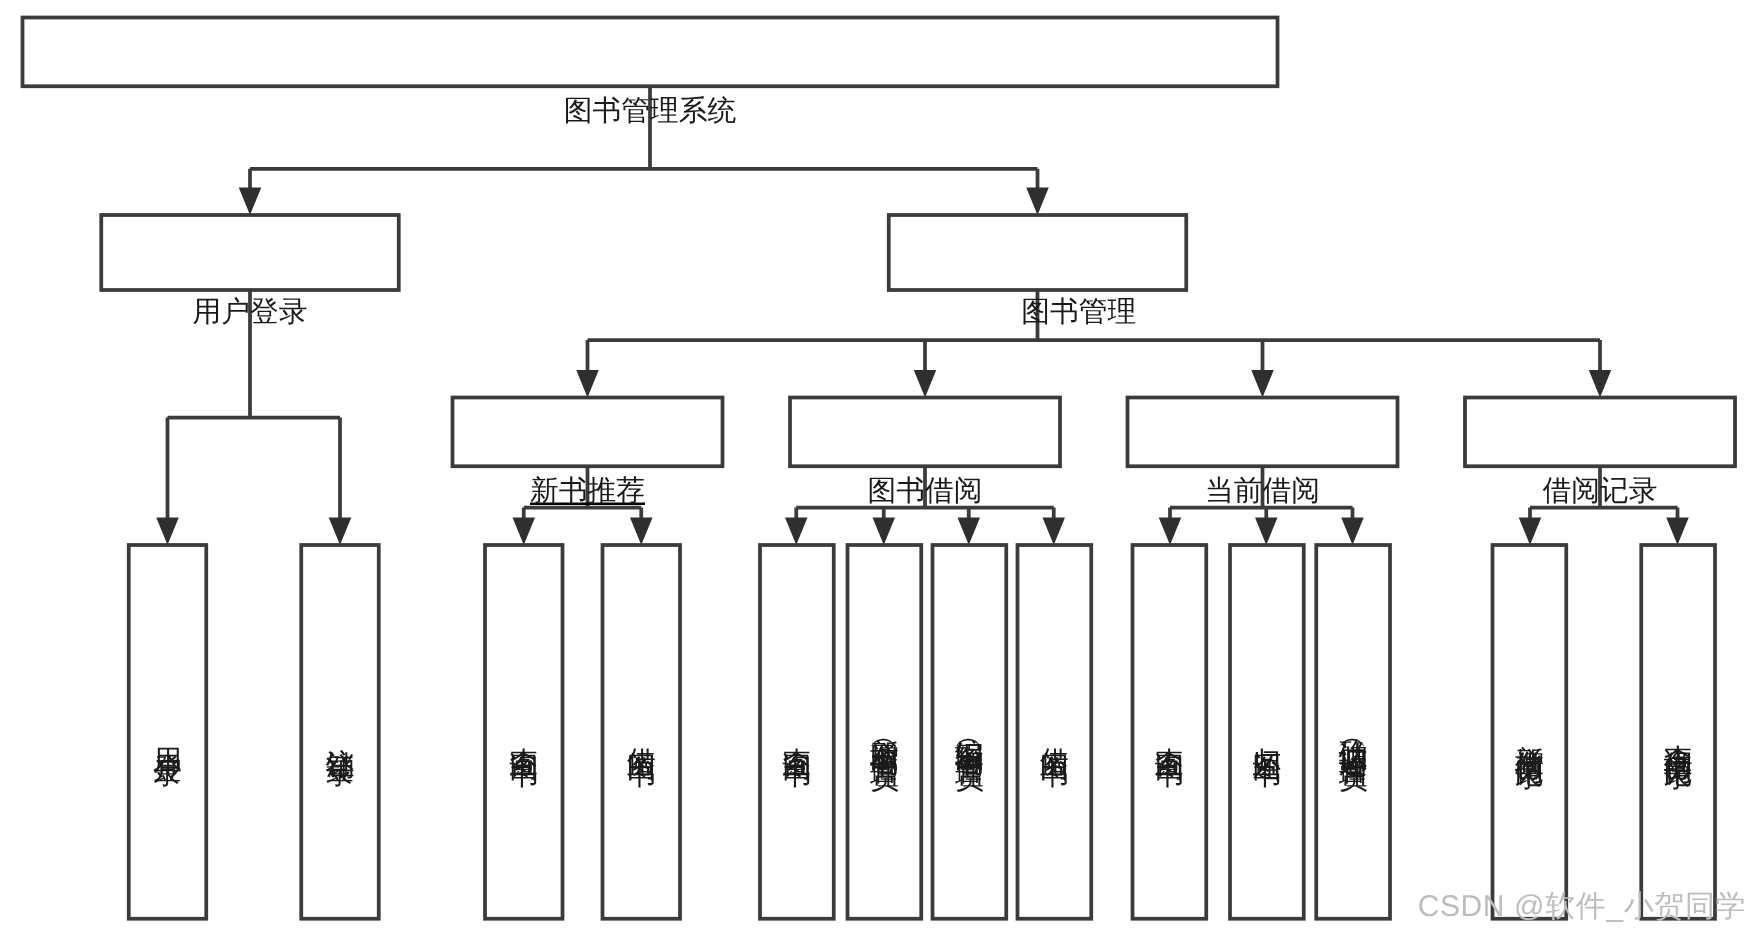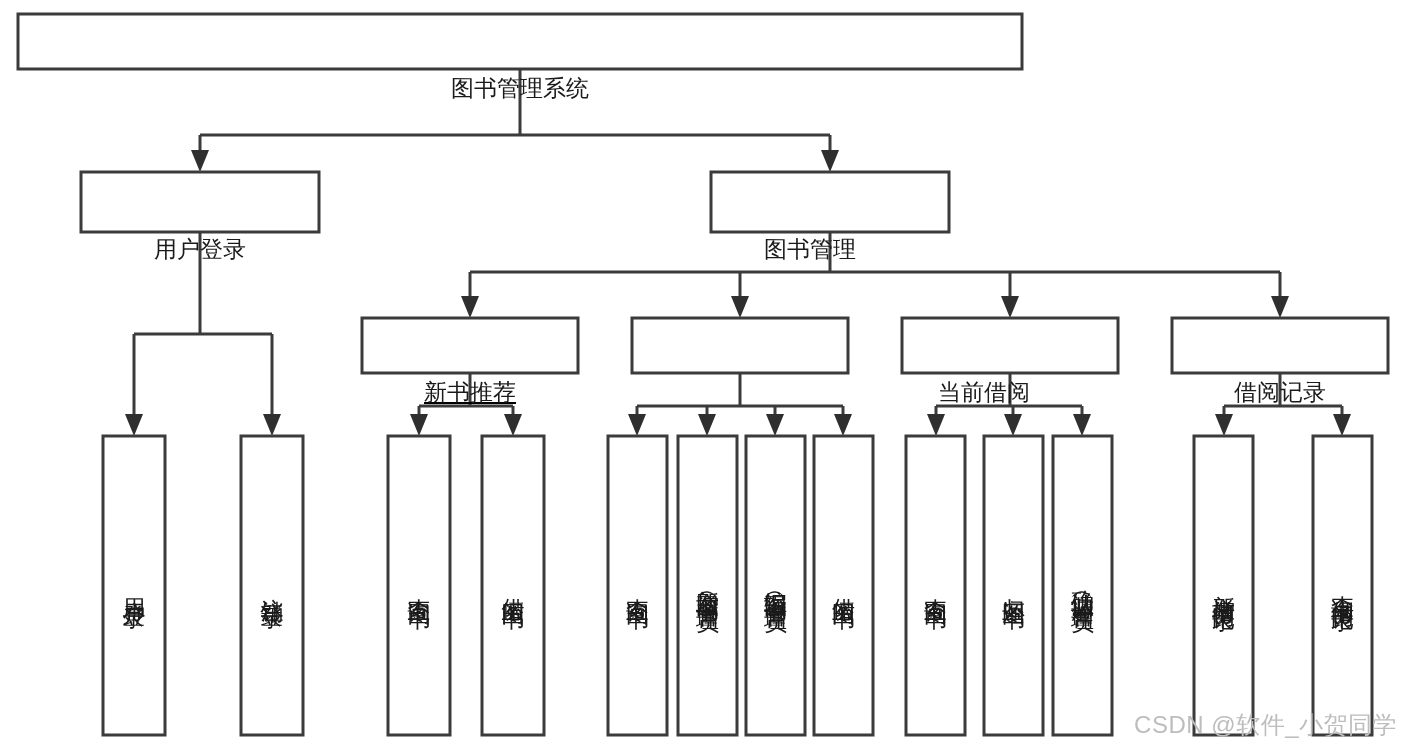--- a/index.html
+++ b/index.html
@@ -179,28 +179,31 @@
     </g>
   </svg>
 
   <div class="hlabel-wrap" style="left:18px; top:14px; width:1004px; height:55px;">
     <span class="hlabel-text">图书管理系统</span>
   </div>
 
   <div class="hlabel-wrap" style="left:81px; top:172px; width:238px; height:60px;">
     <span class="hlabel-text">用户登录</span>
   </div>
-  <div class="hlabel-wrap" style="left:711px; top:172px; width:198px; height:60px;">
+  <div class="hlabel-wrap" style="left:711px; top:172px; width:198px; height:60px;justify-content:flex-end;">
     <span class="hlabel-text">图书管理</span>
   </div>
 
   <div class="hlabel-wrap" style="left:362px; top:318px; width:216px; height:55px;text-decoration:underline;">
     <span class="hlabel-text">新书推荐</span>
   </div>
-  <div class="hlabel-wrap" style="left:876px; top:318px; width:216px; height:55px;align-items:center;">
+  <div class="hlabel-wrap" style="left:632px; top:318px; width:216px; height:55px;">
+    <span class="hlabel-text">图书借阅</span>
+  </div>
+  <div class="hlabel-wrap" style="left:902px; top:318px; width:216px; height:55px;align-items:center;">
     <span class="hlabel-text">当前借阅</span>
   </div>
   <div class="hlabel-wrap" style="left:1172px; top:318px; width:216px; height:55px;">
     <span class="hlabel-text">借阅记录</span>
   </div>
 
   <div class="vlabel-wrap" style="left: 103px; top: 436px; width: 62px; height: 299px; padding-top: 143.5px; box-sizing: border-box;">
     <span class="vlabel-text">用户登录</span>
   </div>
   <div class="vlabel-wrap" style="left: 241px; top: 436px; width: 62px; height: 299px; padding-top: 143.5px; box-sizing: border-box;">

